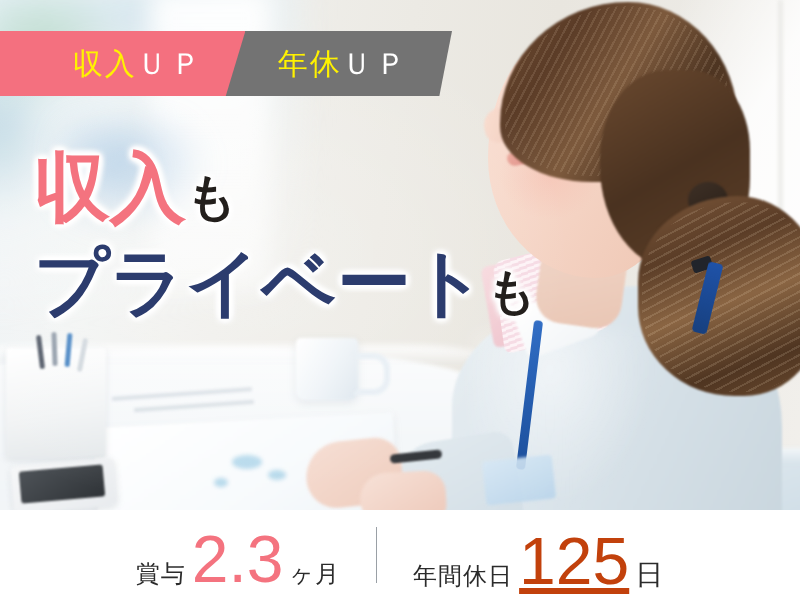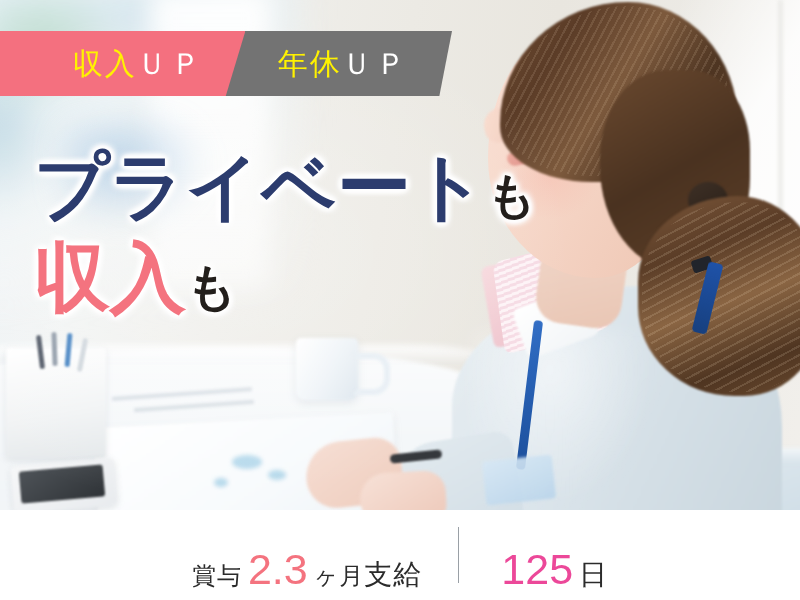--- a/index.html
+++ b/index.html
@@ -552,27 +552,27 @@
     display: flex;
     align-items: baseline;
     white-space: nowrap;
   }
   .stat-label {
     font-size: 24px;
     color: #2b2b2b;
     letter-spacing: 1px;
   }
   .stat-num {
-    font-size: 43px;
+    font-size: 66px;
     font-weight: 400;
     padding: 0 6px;
     line-height: 1;
   }
   .stat-num.pink { color: #f4737f; }
-  .stat-num.navy { color: #ec4899; }
+  .stat-num.navy { color: #c2410c; text-decoration: underline; }
   .stat-unit {
     font-size: 28px;
     color: #2b2b2b;
     letter-spacing: 1px;
     margin-top: 40px;
   }
   .stat-unit.small { font-size: 24px; }
   .divider {
     width: 1px;
     height: 56px;
@@ -664,37 +664,37 @@
       </div>
     </div>
     <div class="ribbon-seg navy">
       <div class="ribbon-text">
         <span class="hl">年休</span><span class="wh">ＵＰ</span>
       </div>
     </div>
   </div>
 
   <div class="headline">
+    <div class="hl-line one">
+      <span class="c-pink">収入</span><span class="c-dark sm-kana">も</span>
+    </div>
     <div class="hl-line two">
       <span class="c-navy">プライベート</span><span class="c-dark sm-kana">も</span>
-    </div>
-    <div class="hl-line one">
-      <span class="c-pink">収入</span><span class="c-dark sm-kana">も</span>
     </div>
   </div>
 
   <div class="bottombar">
     <div class="stat">
       <span class="stat-label">賞与</span>
       <span class="stat-num pink">2.3</span>
       <span class="stat-unit small">ヶ月</span>
-      <span class="stat-unit">支給</span>
     </div>
 
     <div class="divider"></div>
 
     <div class="stat">
+      <span class="stat-label">年間休日</span>
       <span class="stat-num navy">125</span>
       <span class="stat-unit">日</span>
     </div>
   </div>
 
 </div>
 
 </body></html>

